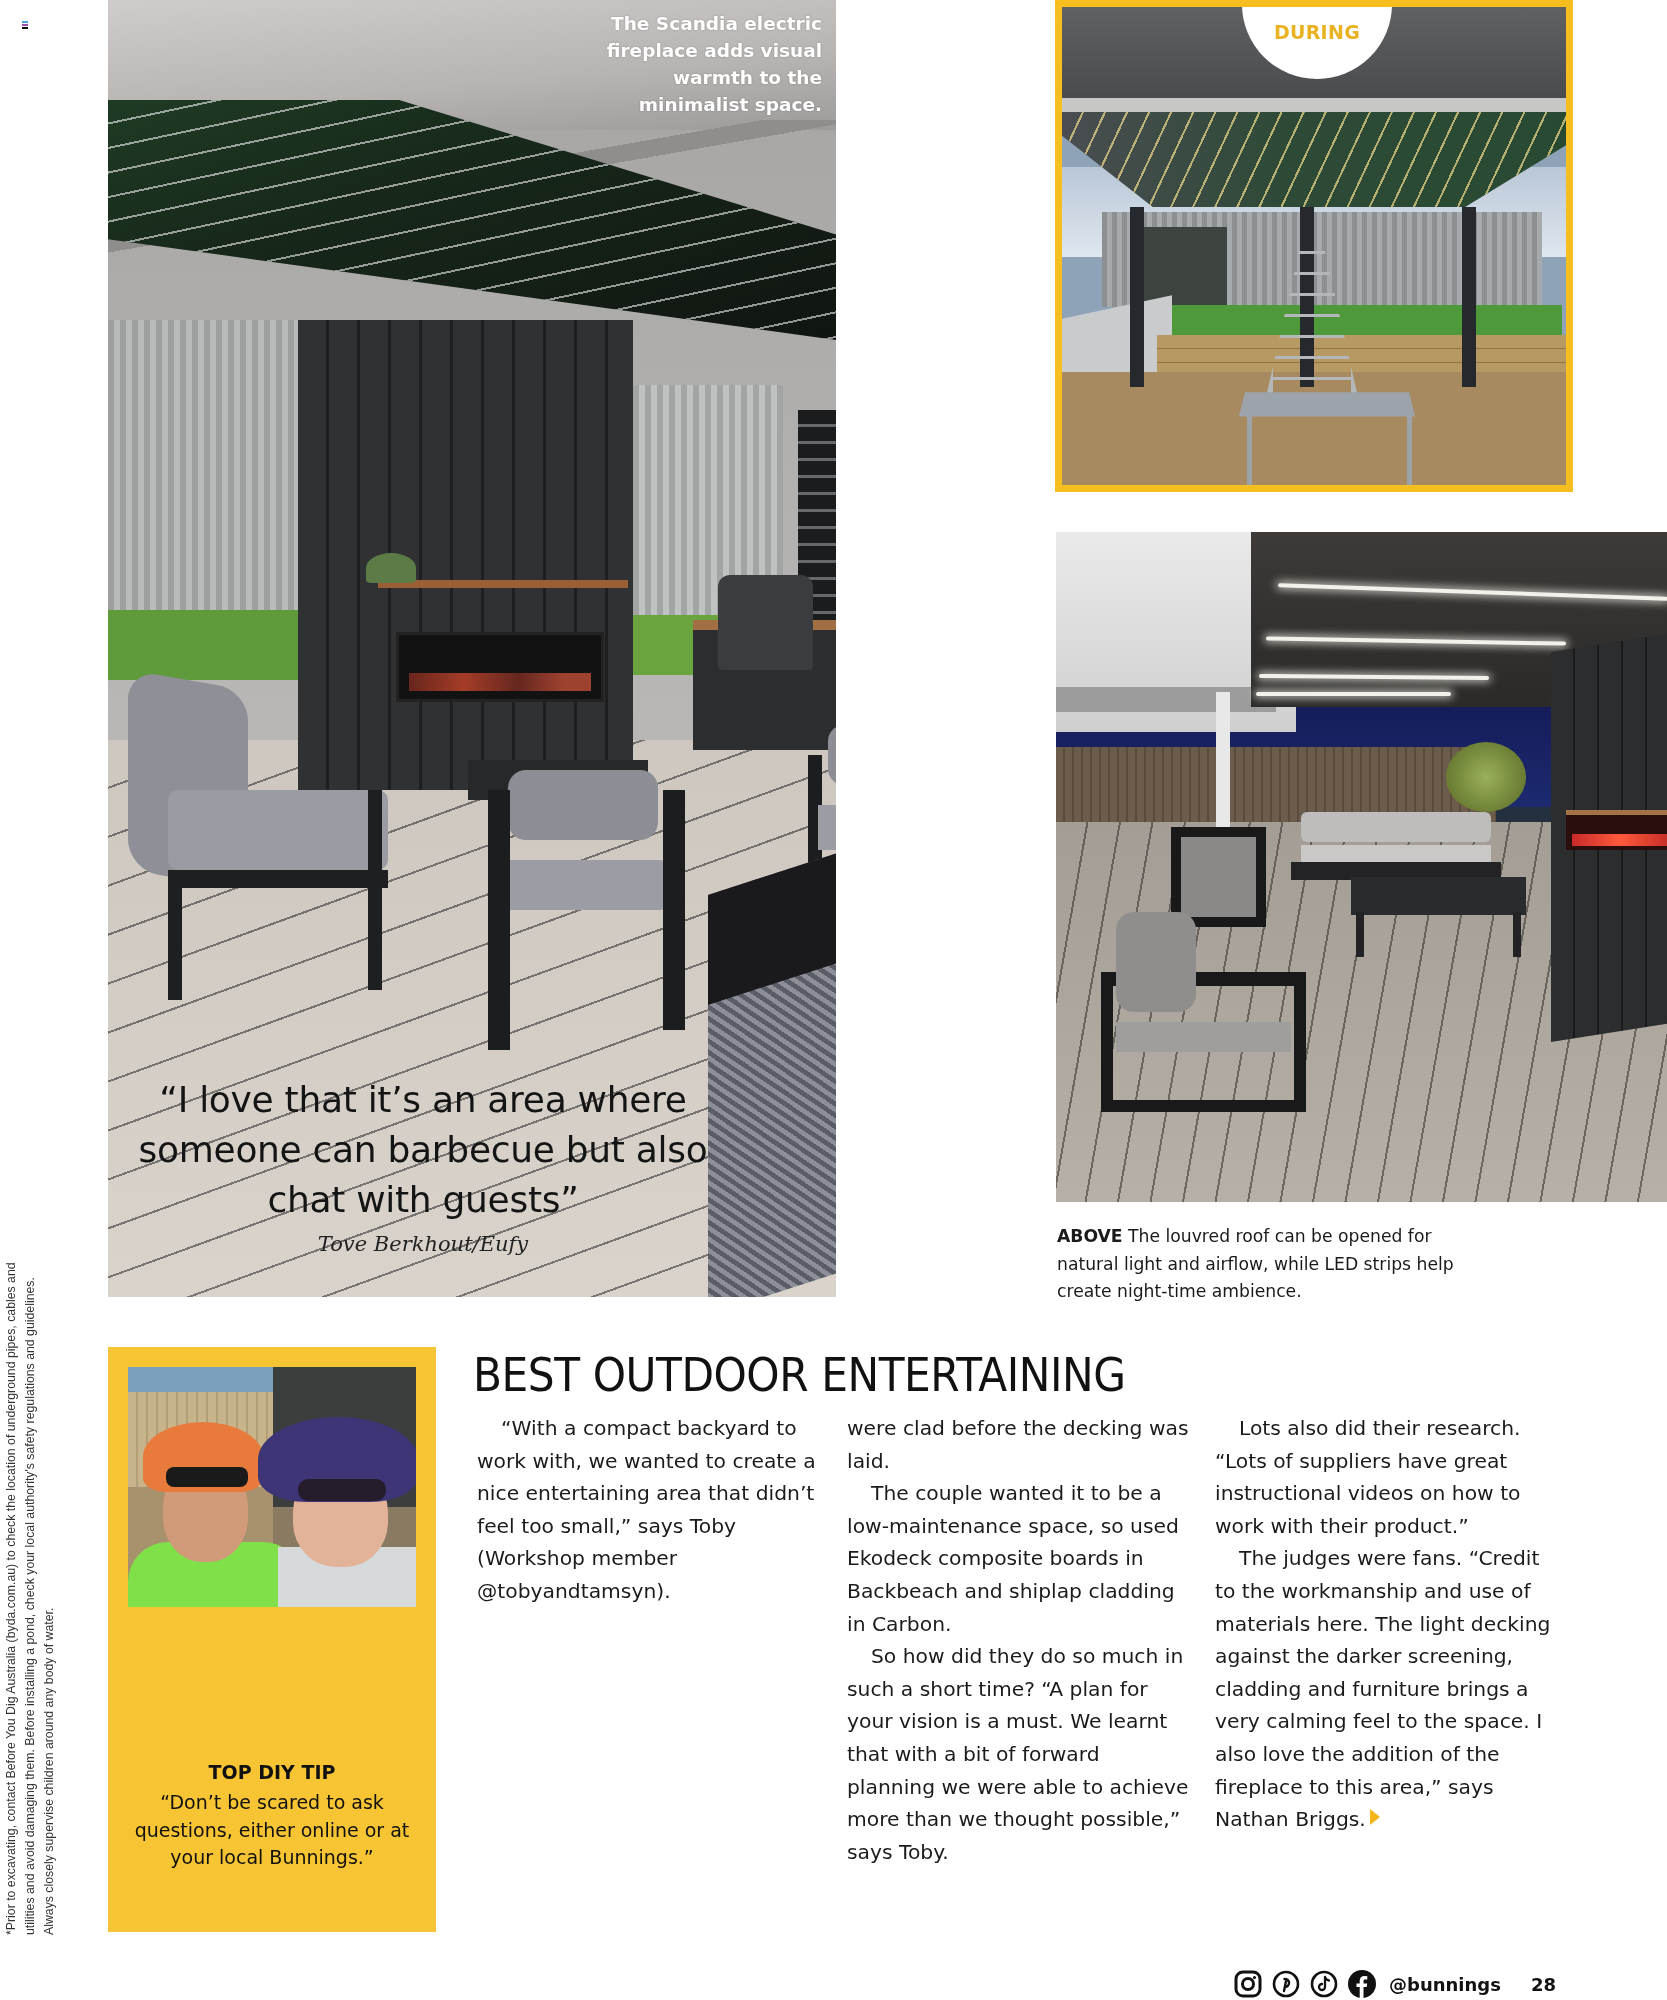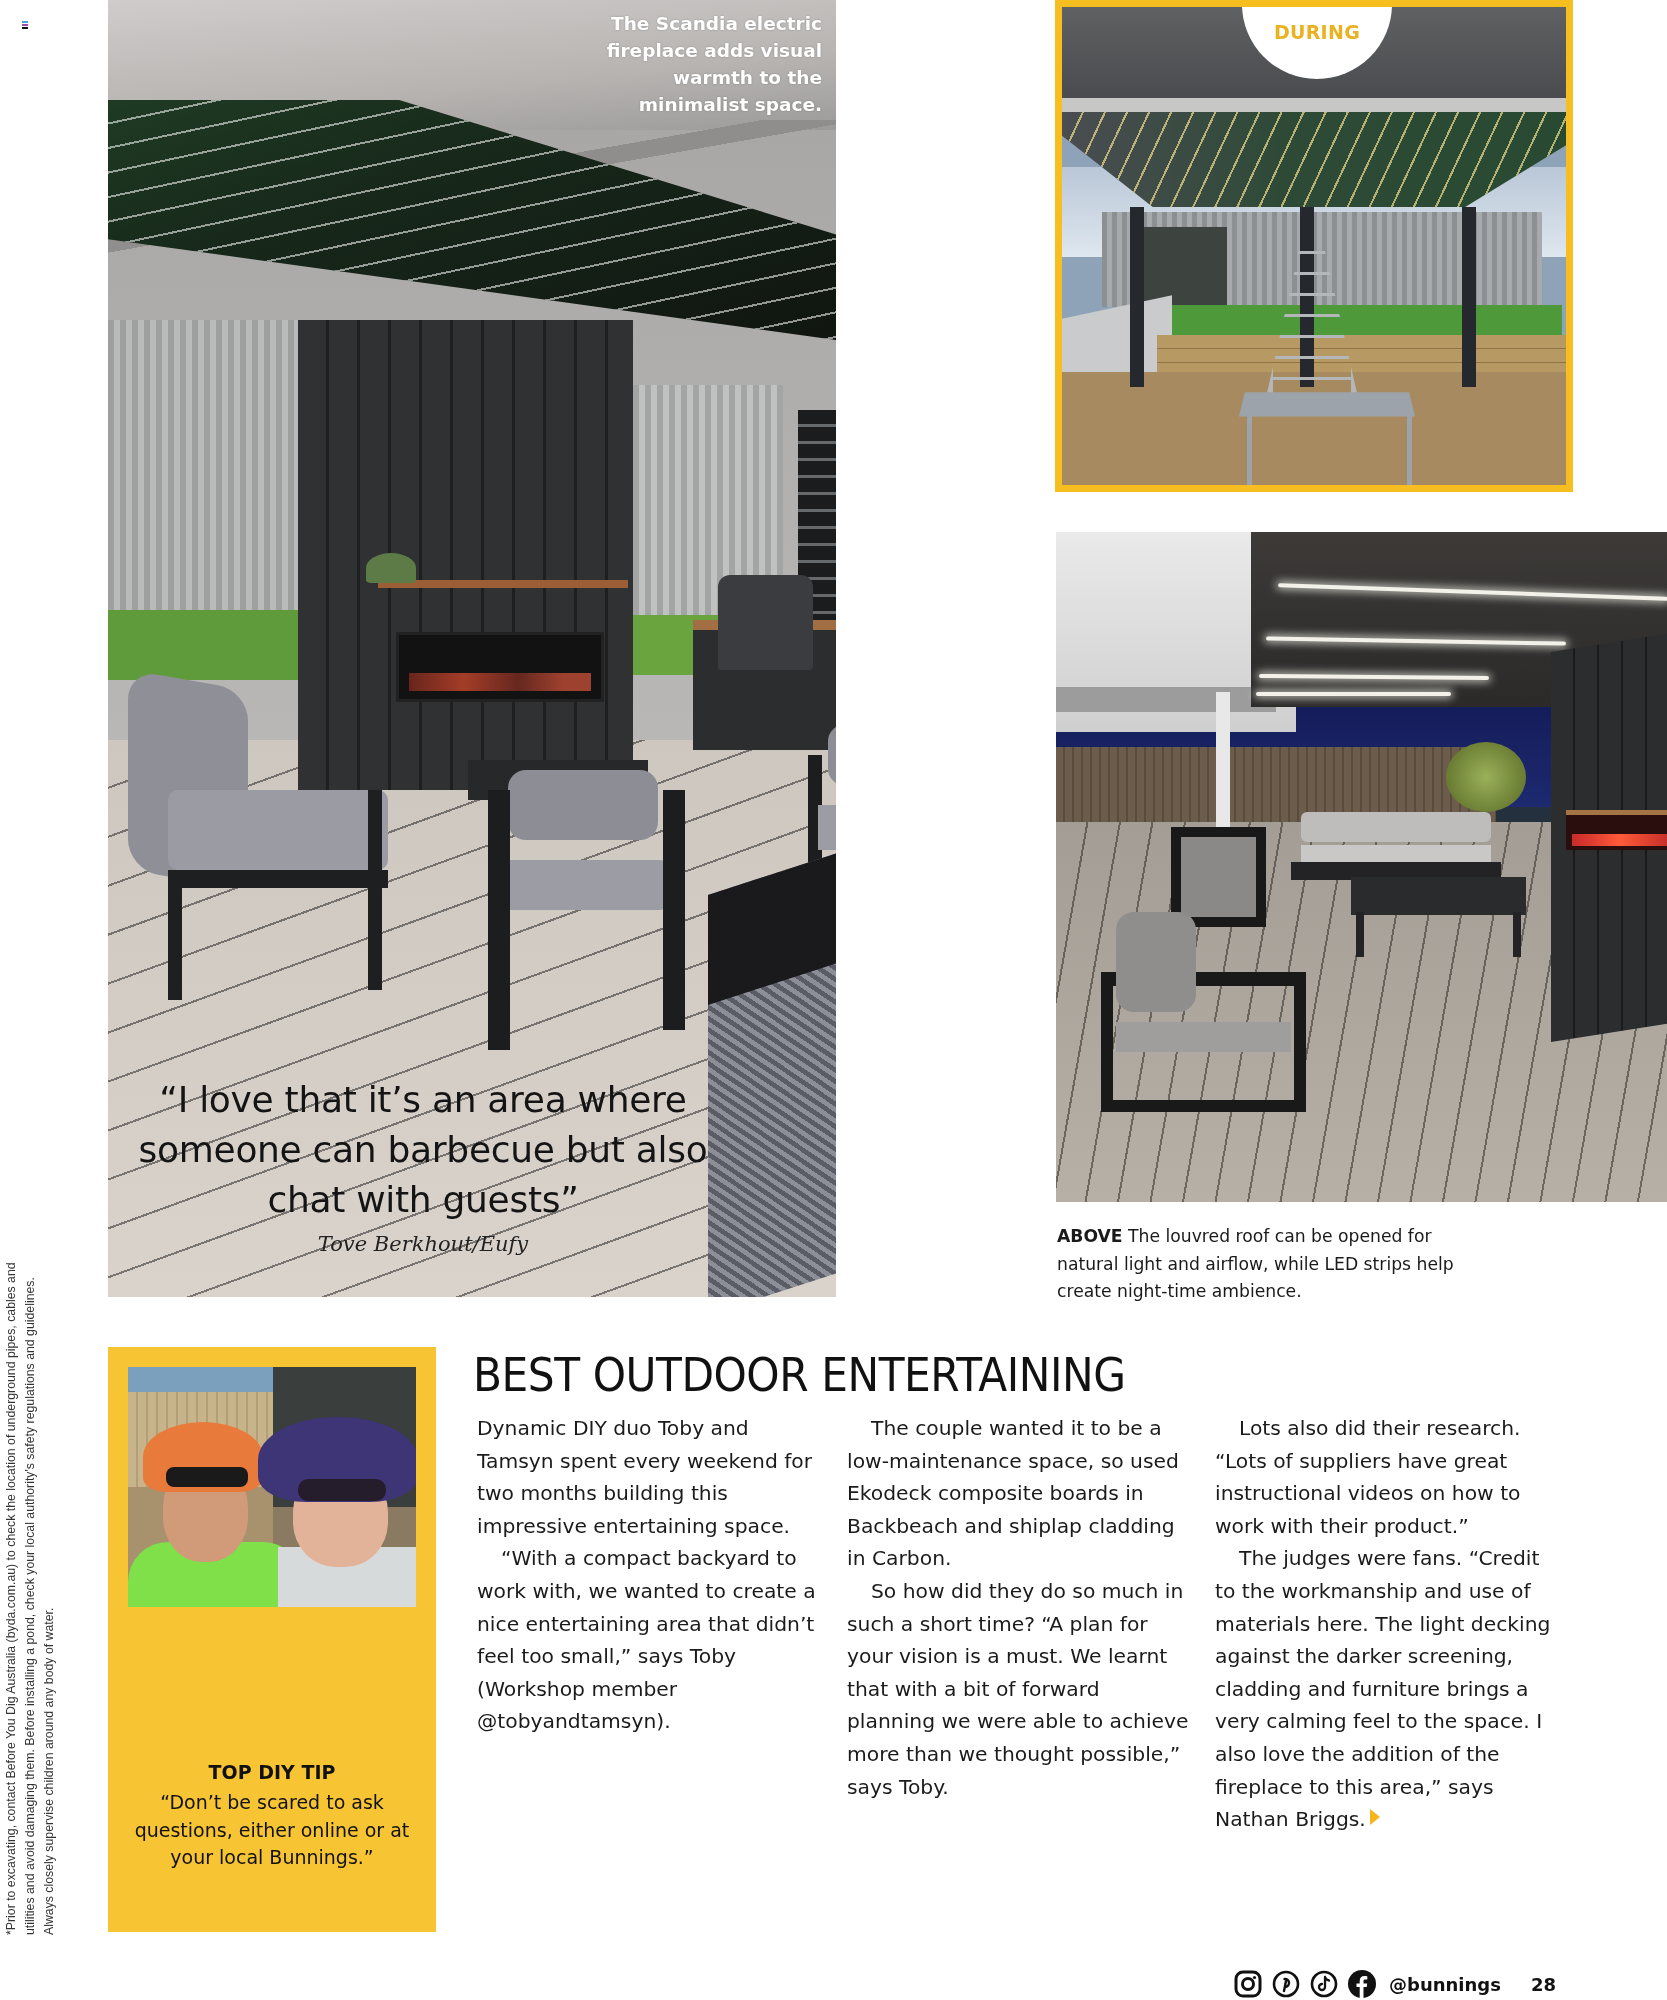--- a/index.html
+++ b/index.html
@@ -329,24 +329,24 @@
       <div class="pp-hat2"></div>
       <div class="pp-glasses2"></div>
   </div>
   <div class="tip-heading">TOP DIY TIP</div>
   <div class="tip-text">“Don’t be scared to ask questions, either online or at your local Bunnings.”</div>
 </div>
 
 <h1 class="article-title">BEST OUTDOOR ENTERTAINING</h1>
 
 <div class="col col1">
-  <p>Dynamic DIY duo Toby and Tamsyn spent every weekend for two months building this impressive entertaining space.</p>
   <p class="ind">“With a compact backyard to work with, we wanted to create a nice entertaining area that didn’t feel too small,” says Toby (Workshop member @tobyandtamsyn).</p>
 </div>
 <div class="col col2">
+  <p>were clad before the decking was laid.</p>
   <p class="ind">The couple wanted it to be a low-maintenance space, so used Ekodeck composite boards in Backbeach and shiplap cladding in Carbon.</p>
   <p class="ind">So how did they do so much in such a short time? “A plan for your vision is a must. We learnt that with a bit of forward planning we were able to achieve more than we thought possible,” says Toby.</p>
 </div>
 <div class="col col3">
   <p class="ind">Lots also did their research. “Lots of suppliers have great instructional videos on how to work with their product.”</p>
   <p class="ind"><span>The judges were fans. “Credit to the workmanship and use of materials here. The light decking against the darker screening, cladding and furniture brings a very calming feel to the space. I also love the addition of the fireplace to this area,” says Nathan Briggs.</span><span class="end-mark"></span></p>
 </div>
 
 <div class="footer">
   <span class="social-icon">

